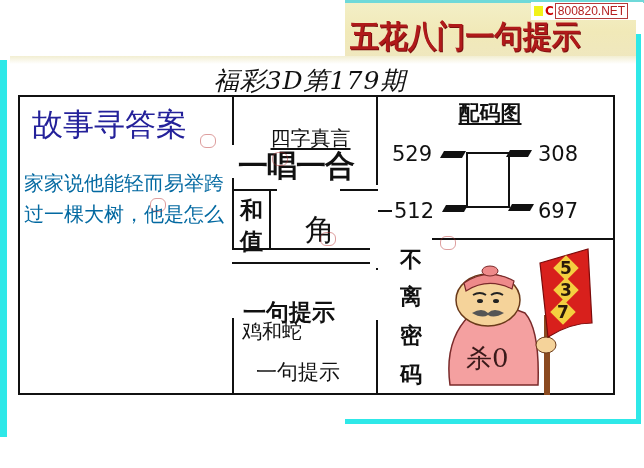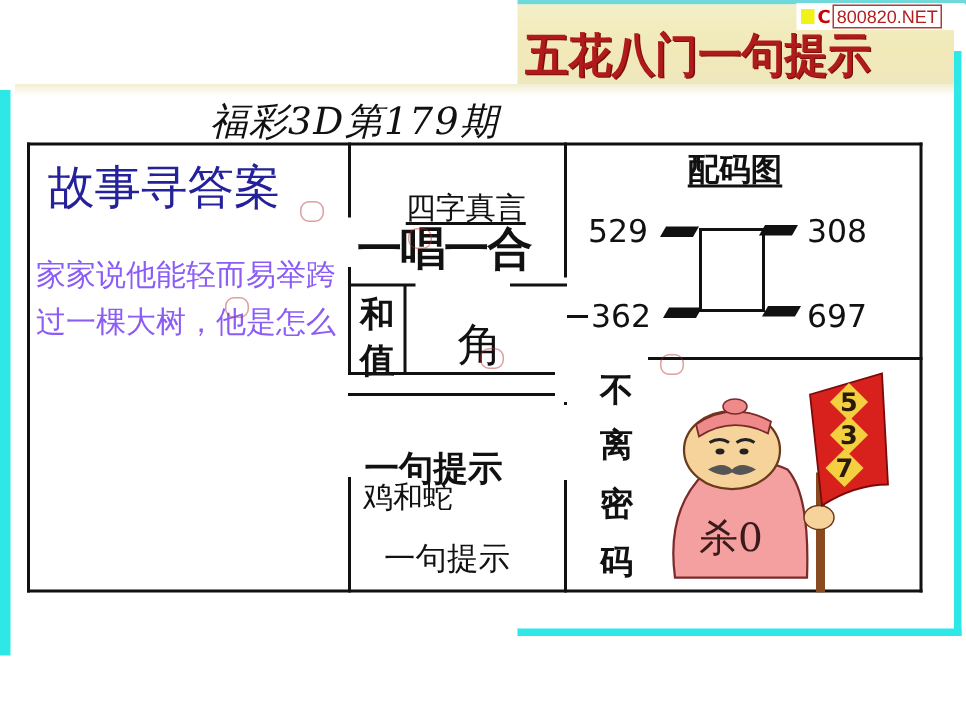--- a/index.html
+++ b/index.html
@@ -21,30 +21,30 @@
      font-family:"DejaVu Serif", serif; transform:scaleX(0.93); transform-origin:left center; }
 
   
   #watermark { left:531px; top:2px; width:112px; height:18px; display:flex; align-items:center; background:#fff; }
   #wm-square { width:9px; height:10px; background:#f1f21a; margin-left:3px; margin-right:2px; }
   #wm-c { font-size:12px; color:#c00; font-weight:bold; margin-right:1px; }
   #wm-box { border:1px solid #b43a3a; height:14px; padding:0 2px; font-size:12px; color:#b42020;
      line-height:14px; font-family:"Liberation Sans", sans-serif; }
 
   
-  #issue-title { left:140px; top:64px; width:340px; height:30px; font-size:25px;
+  #issue-title { left:140px; top:64px; width:340px; height:30px; text-align:center; font-size:25px;
      font-family:"DejaVu Serif", serif; color:#111; font-style:italic; letter-spacing:1px; }
 
   
   .line { position:absolute; background:#111; }
 
   
   #story-title { left:32px; top:104px; width:200px; font-size:31px; color:#24219a;
      font-family:"DejaVu Sans", sans-serif; letter-spacing:0px; }
-  #story-text { left:24px; top:168px; width:210px; font-size:20px; line-height:31px; color:#8b5cf6; }
+  #story-text { left:24px; top:168px; width:210px; font-size:20px; line-height:31px; color:#0369a1; }
 
   
   #four-word-title { left:253px; top:97px; width:115px; font-size:20px; text-align:center;
      font-family:"DejaVu Serif", serif; text-decoration:underline; text-underline-offset:3px;margin-top:28px; }
   #phrase { left:238px; top:146px; width:140px; font-size:30px; font-weight:bold; text-align:left;
      font-family:"DejaVu Serif", serif; letter-spacing:-1px; }
   #sum-label { left:240px; top:194px; width:26px; font-size:23px; font-weight:bold; line-height:31px;
      font-family:"DejaVu Serif", serif; }
   #sum-value { left:290px; top:210px; width:60px; font-size:30px; text-align:center;
      font-family:"DejaVu Serif", serif; }
@@ -127,21 +127,21 @@
   <div>值</div>
 </div>
 <div id="sum-value" class="abs">角</div>
 <div id="hint-title" class="abs">一句提示</div>
 <div id="hint-line1" class="abs">鸡和蛇</div>
 <div id="hint-line2" class="abs">一句提示</div>
 
 <div id="match-title" class="abs">配码图</div>
 <div class="num" style="left:392px;top:142px;">529</div>
 <div class="num" style="left:538px;top:142px;">308</div>
-<div class="num" style="left:394px;top:199px;">362</div>
+<div class="num" style="left:394px;top:199px;">512</div>
 <div class="num" style="left:538px;top:199px;">697</div>
 <div class="bar" style="left:442px;top:151px;"></div>
 <div class="bar" style="left:508px;top:150px;"></div>
 <div class="bar" style="left:444px;top:205px;"></div>
 <div class="bar" style="left:510px;top:204px;"></div>
 <div id="diagram-box" class="abs"></div>
 
 <div class="white-patch" style="left:370px;top:220px;width:32px;height:48px;"></div>
 
 <div class="vchar" style="top:245px;">不</div>

